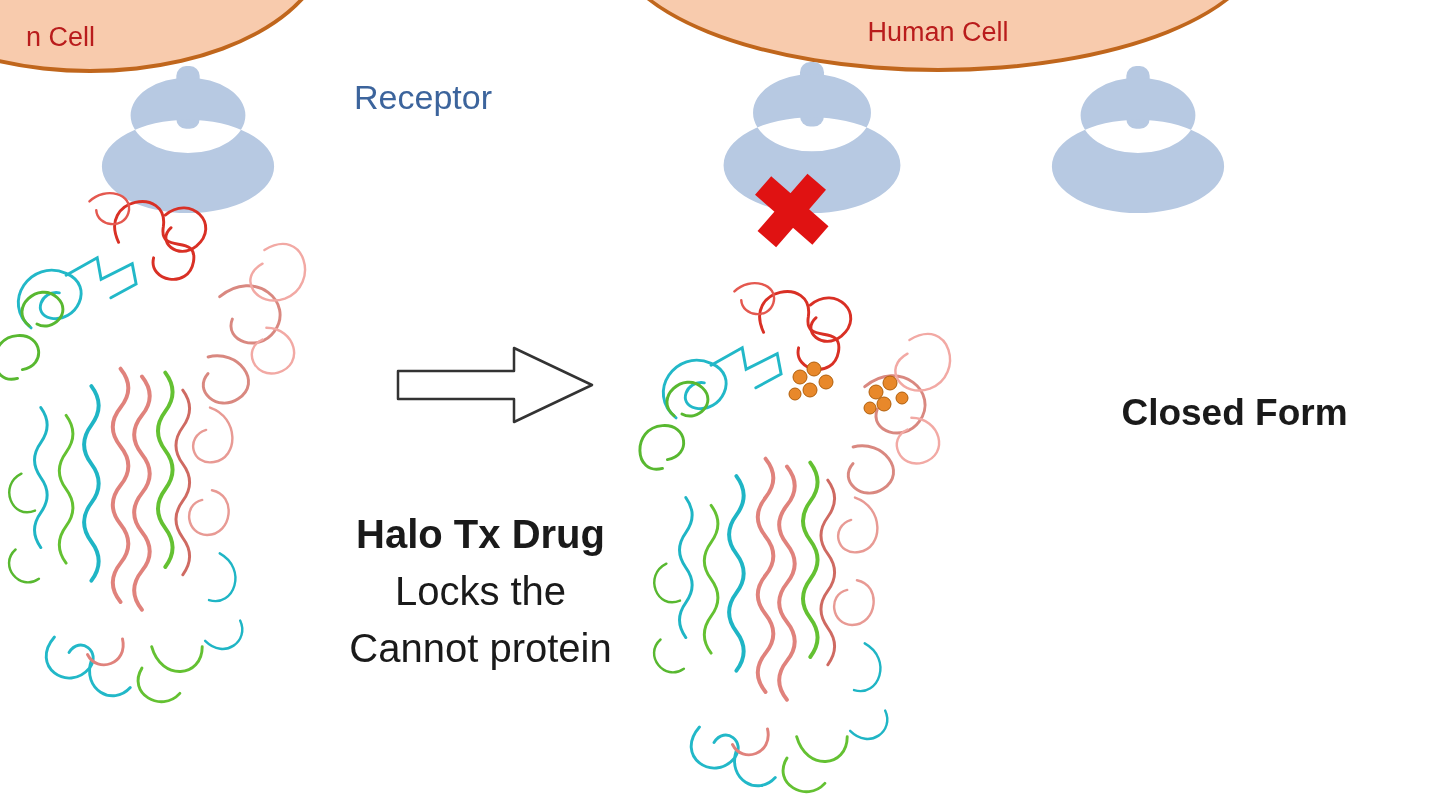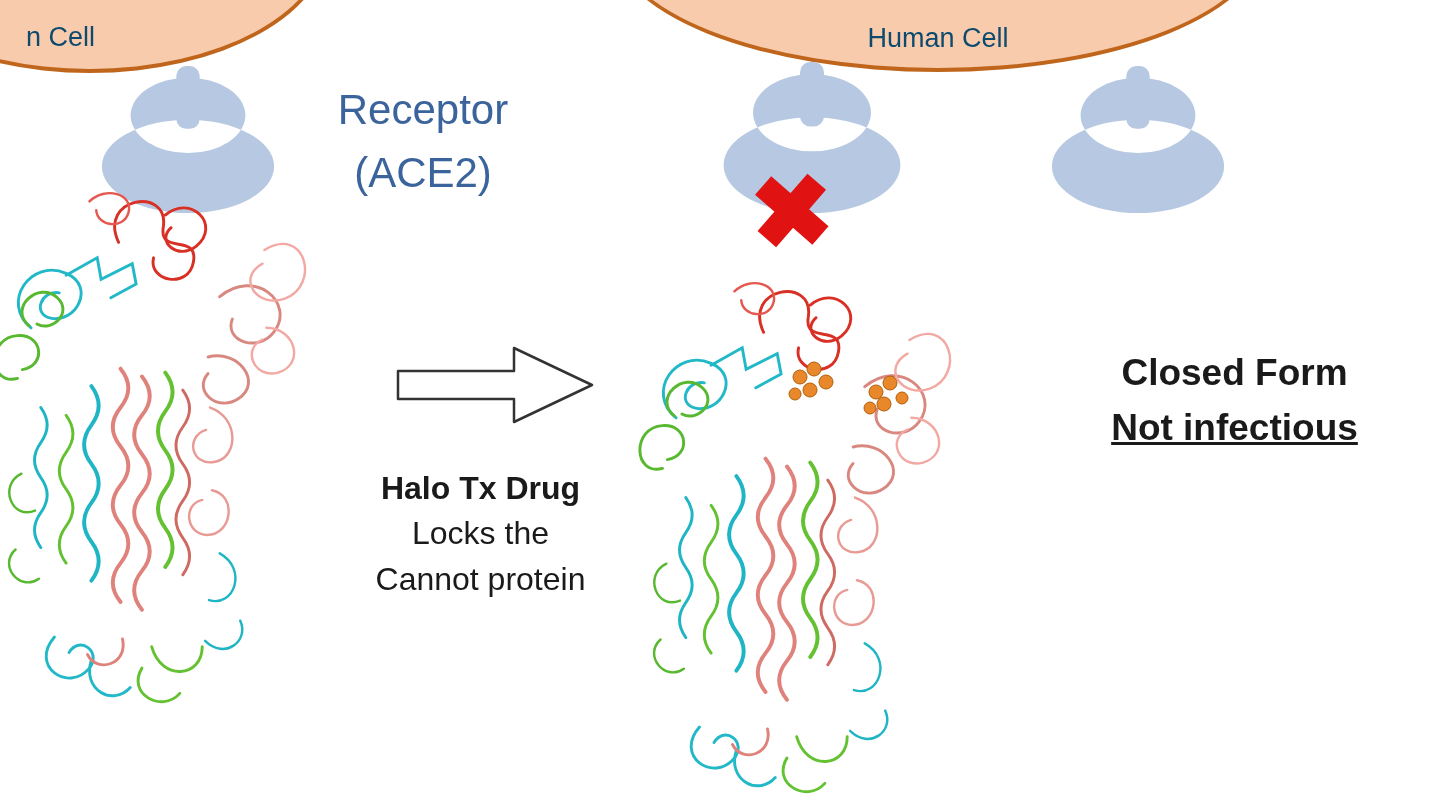--- a/index.html
+++ b/index.html
@@ -11,55 +11,55 @@
 
   
   .cell{
     position:absolute;border-radius:50%;
     background:var(--cell-fill,#f8cbad);
     border:4px solid var(--cell-border,#c0661c);
     box-sizing:border-box;
   }
   .cell-left{left:-150px;top:-195px;width:480px;height:268px;}
   .cell-right{left:612px;top:-190px;width:652px;height:262px;}
-  .cell-label{position:absolute;font-size:27px;color:#0c4a6e;white-space:nowrap;}
+  .cell-label{position:absolute;font-size:27px;color:#b91c1c;white-space:nowrap;}
   .cell-left .cell-label{left:172px;bottom:16px;}
-  .cell-right .cell-label{left:0;width:100%;text-align:center;bottom:14px;}
+  .cell-right .cell-label{left:0;width:100%;text-align:center;bottom:20px;}
 
   
   .receptor{position:absolute;}
   .receptor-left{left:88px;top:66px;width:200px;height:148px;}
   .receptor-right-1{left:708px;top:62px;width:208px;height:152px;}
   .receptor-right-2{left:1038px;top:66px;width:200px;height:148px;}
   .receptor svg{display:block;width:100%;height:100%;}
 
   .receptor-label{
-    position:absolute;left:328px;top:78px;width:190px;
-    text-align:center;font-size:42px;line-height:1.5;font-weight:500;
+    position:absolute;left:328px;top:72px;width:190px;
+    text-align:center;font-size:34px;line-height:1.5;font-weight:500;
     color:var(--receptor-text,#3c649c);
   }
 
   .x-mark{
     position:absolute;left:750px;top:162px;
     font-size:100px;line-height:1;color:var(--x-mark,#e01212);
     transform:rotate(-4deg);font-weight:bold;
   }
 
   
   .arrow{position:absolute;left:396px;top:340px;width:200px;height:90px;}
 
   
   .protein{position:absolute;}
   .protein-left{left:-35px;top:182px;width:350px;height:525px;}
   .protein-right{left:600px;top:272px;width:370px;height:525px;}
   .drug-spheres{position:absolute;left:780px;top:352px;width:145px;height:75px;}
 
   
-  .caption{position:absolute;text-align:center;}
-  .caption-center{left:328px;top:466px;width:305px;font-size:32px;line-height:1.42;}
+  .caption{position:absolute;text-align:center;margin-top:40px;}
+  .caption-center{left:328px;top:466px;width:305px;font-size:40px;line-height:1.42;}
   .caption-right{left:1032px;top:346px;width:405px;font-size:37px;line-height:1.48;}
   .caption .bold{font-weight:bold;}
   .caption .underline{text-decoration:underline;}
   .caption div{white-space:nowrap;}
 </style>
 </head>
 <body>
 
 <div class="canvas">
 
@@ -118,21 +118,20 @@
       </svg>
   </div>
   <div class="receptor receptor-right-2">
     <svg viewBox="0 0 200 165">
         <use href="#ace2"></use>
       </svg>
   </div>
 
   <div class="receptor-label">
     <div>Receptor</div>
-    <div>(ACE2)</div>
   </div>
 
   <div class="x-mark">✖</div>
 
   <svg class="arrow" viewBox="0 0 200 90">
     <polygon points="2,31 118,31 118,8 196,45 118,82 118,59 2,59" fill="#ffffff" stroke="#333333" stroke-width="2.5" stroke-linejoin="round"></polygon>
   </svg>
 
   <svg class="protein protein-left" viewBox="0 0 340 540">
     <use href="#spike"></use>
@@ -157,16 +156,15 @@
   </svg>
 
   <div class="caption caption-center">
     <div class="bold">Halo Tx Drug</div>
     <div>Locks the</div>
     <div>Cannot protein</div>
   </div>
 
   <div class="caption caption-right">
     <div class="bold">Closed Form</div>
-    <div class="bold underline">Not infectious</div>
   </div>
 
 </div>
 
 </body></html>

